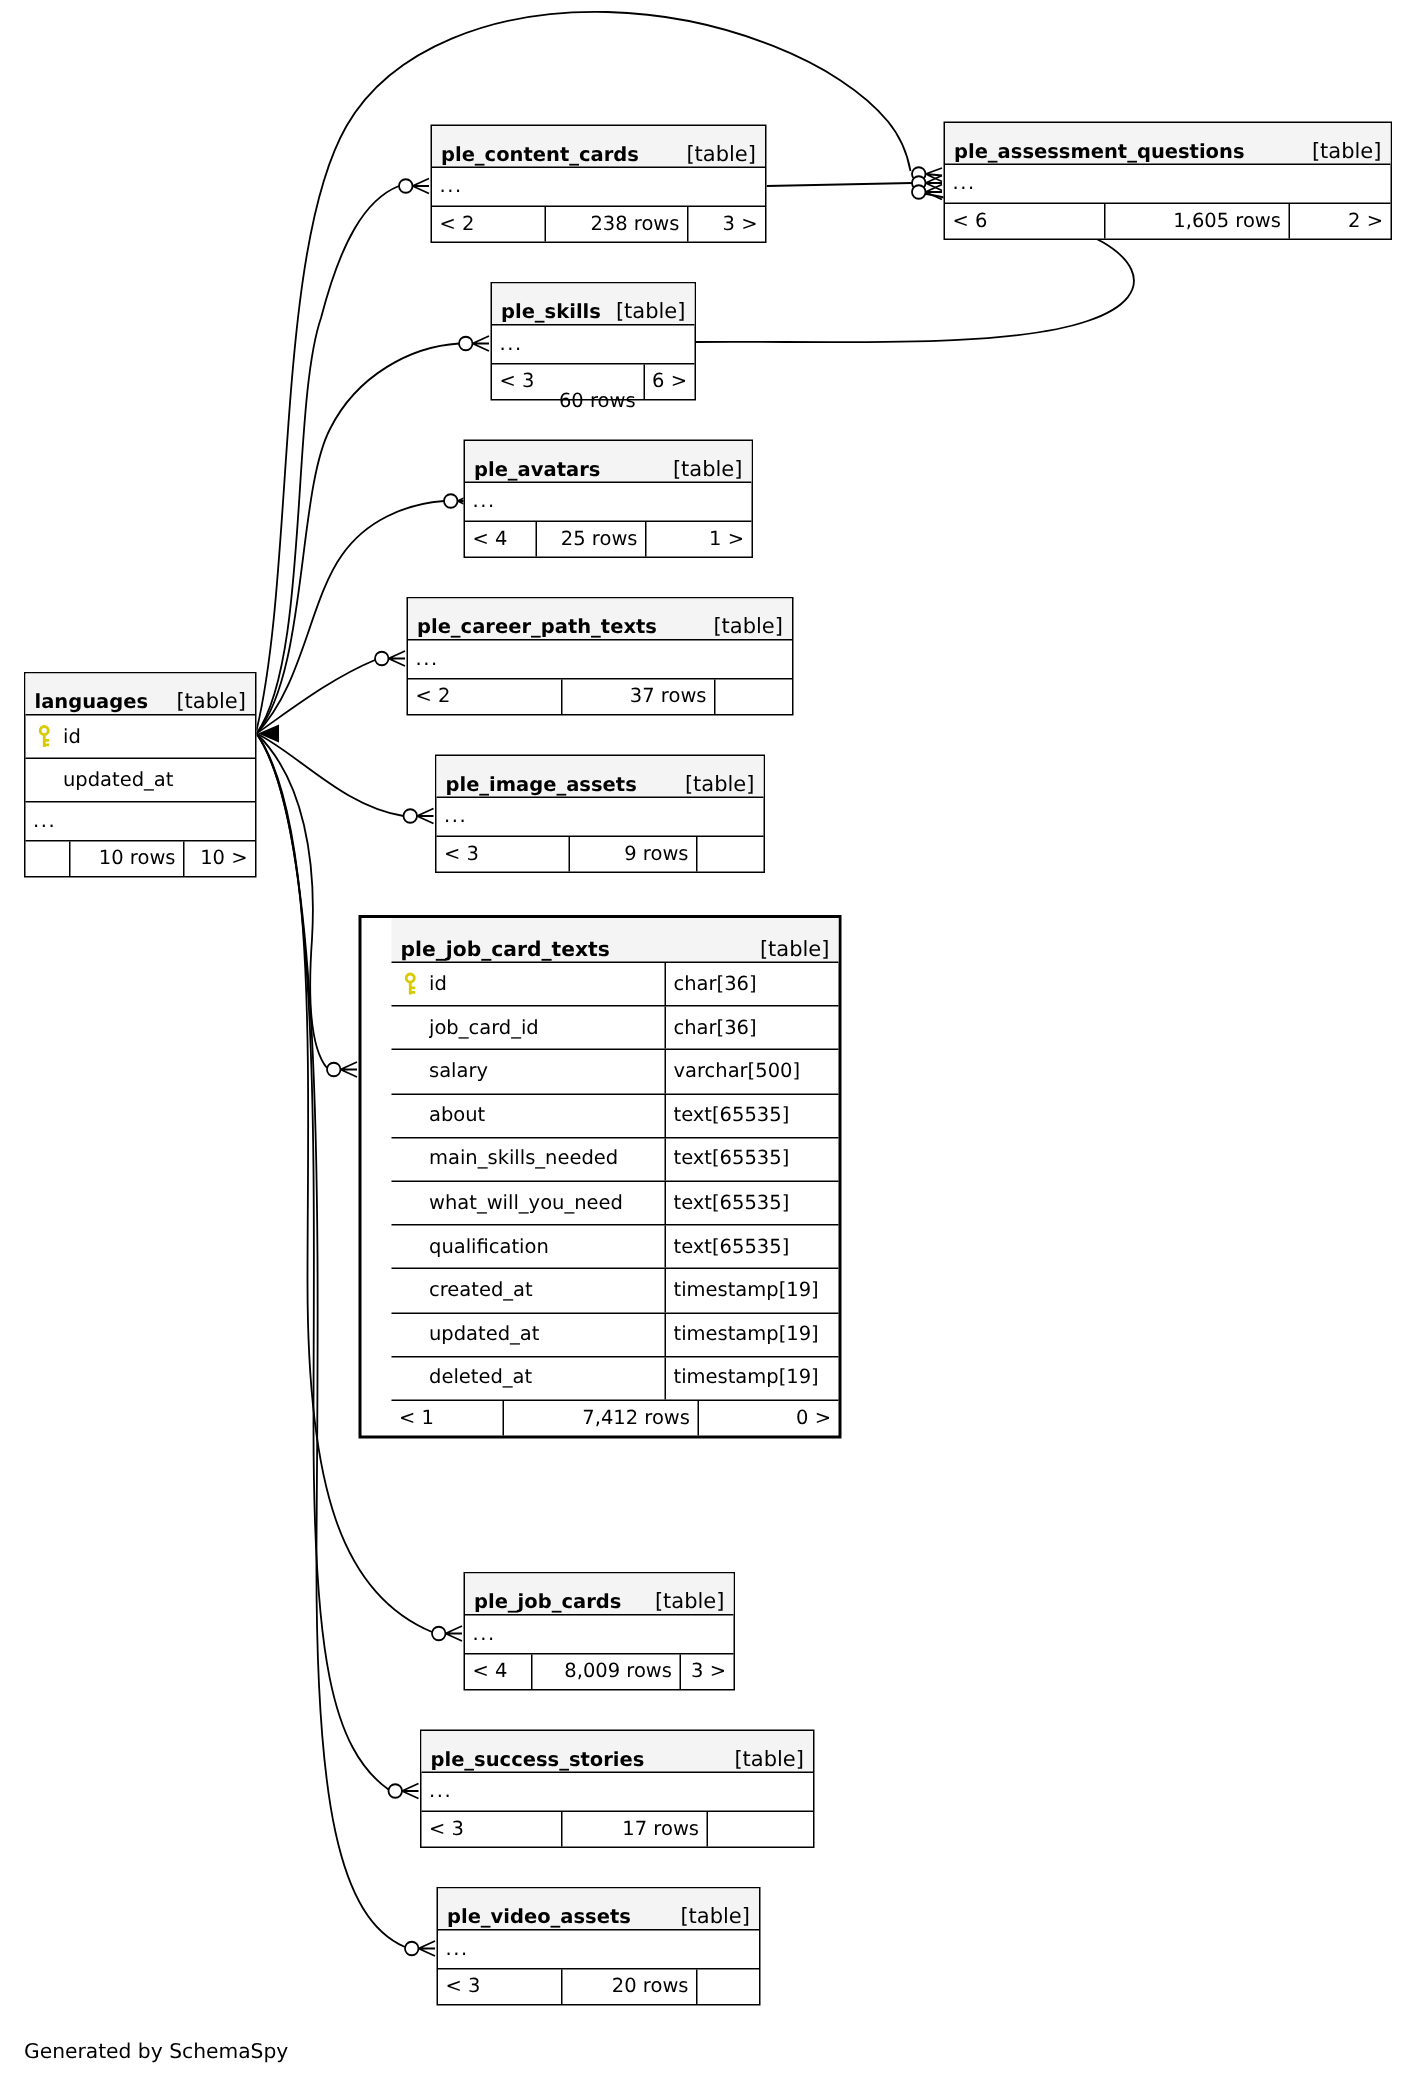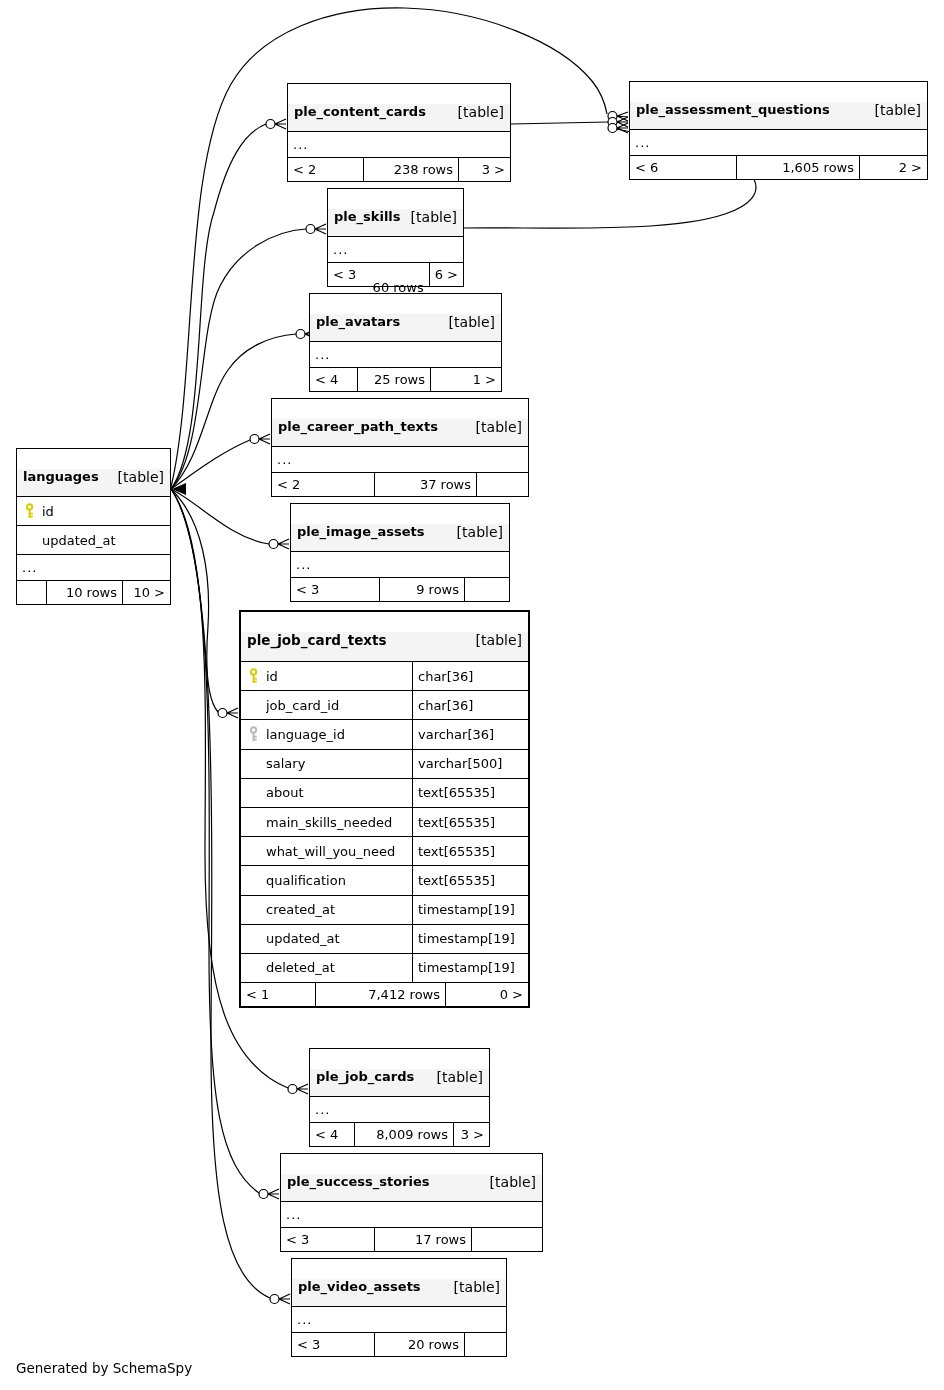--- a/index.html
+++ b/index.html
@@ -2,22 +2,22 @@
 <html><head>
 <meta charset="utf-8">
 <style>
   html,body{margin:0;padding:0;background:#fff;}
   #canvas{position:relative;width:944px;height:1390px;background:#fff;overflow:hidden;
           font-family:"DejaVu Sans","Liberation Sans",sans-serif;color:#000;}
   svg.edges{position:absolute;left:0;top:0;z-index:0;}
   .tbl{position:absolute;z-index:1;background:#fff;border:1px solid #000;box-sizing:border-box;
        display:flex;flex-direction:column;font-size:13px;}
   .tbl.big{border-width:2px;}
-  .tbl-header{display:flex;justify-content:space-between;align-items:flex-start;gap:8px;
-              background:#f4f4f4;border-bottom:1px solid #000;padding:0 6px;height:27px;flex:none;margin-top:20px;}
+  .tbl-header{display:flex;justify-content:space-between;align-items:flex-end;gap:8px;
+              background:#f4f4f4;border-bottom:1px solid #000;padding:0 6px;height:27px;flex:none;}
   .big .tbl-header{height:29px;}
   .tbl-name{font-weight:bold;white-space:nowrap;}
   .tbl-tag{font-size:14px;white-space:nowrap;}
   .ellipsis-row{height:25px;display:flex;align-items:center;padding:0 5px;flex:none;letter-spacing:1px;}
   .rows{display:flex;flex-direction:column;flex:none;}
   .col-row{display:flex;align-items:stretch;height:29.2px;border-bottom:1px solid #000;box-sizing:border-box;}
   .lang .col-row{height:29px;}
   .keycell{width:25px;flex:none;display:flex;align-items:center;justify-content:center;}
   .colname{flex:1;display:flex;align-items:center;white-space:nowrap;overflow:hidden;}
   .coltype{width:116px;flex:none;border-left:1px solid #000;display:flex;align-items:center;
@@ -197,21 +197,21 @@
       <span class="tbl-tag">[table]</span>
     </div>
     <div class="ellipsis-row">...</div>
     <div class="tbl-footer">
       <span class="fcell f-parents" style="width:88px;">&lt; 3</span>
       <span class="fcell f-rows" style="width:85px;">9 rows</span>
       <span class="fcell f-children" style="flex:1;"></span>
     </div>
   </div>
 
-  <div class="tbl big" style="left:239px;top:610px;width:291px;">
+  <div class="tbl big" style="left:239px;top:610px;width:322px;padding-left:20px;">
     <div class="tbl-header">
       <span class="tbl-name" style="font-size:13.5px;">ple_job_card_texts</span>
       <span class="tbl-tag">[table]</span>
     </div>
     <div class="rows">
         <div class="col-row">
           <span class="keycell">
             <svg width="11" height="16" viewBox="0 0 11 16">
               <circle cx="5.5" cy="4" r="2.7" fill="none" stroke="#d9ca00" stroke-width="1.9"></circle>
               <path d="M5.5 6.8 V15 M5.5 10.6 H8.8 M5.5 13.6 H8.8" stroke="#d9ca00" stroke-width="1.9" fill="none"></path>
@@ -219,30 +219,20 @@
           </span>
           <span class="colname">id</span>
           <span class="coltype">char[36]</span>
         </div>
         <div class="col-row">
           <span class="keycell"></span>
           <span class="colname">job_card_id</span>
           <span class="coltype">char[36]</span>
         </div>
         <div class="col-row">
-          <span class="keycell">
-            <svg width="11" height="16" viewBox="0 0 11 16">
-              <circle cx="5.5" cy="4" r="2.7" fill="none" stroke="#b8b8b8" stroke-width="1.9"></circle>
-              <path d="M5.5 6.8 V15 M5.5 10.6 H8.8 M5.5 13.6 H8.8" stroke="#b8b8b8" stroke-width="1.9" fill="none"></path>
-            </svg>
-          </span>
-          <span class="colname">language_id</span>
-          <span class="coltype">varchar[36]</span>
-        </div>
-        <div class="col-row">
           <span class="keycell"></span>
           <span class="colname">salary</span>
           <span class="coltype">varchar[500]</span>
         </div>
         <div class="col-row">
           <span class="keycell"></span>
           <span class="colname">about</span>
           <span class="coltype">text[65535]</span>
         </div>
         <div class="col-row">

